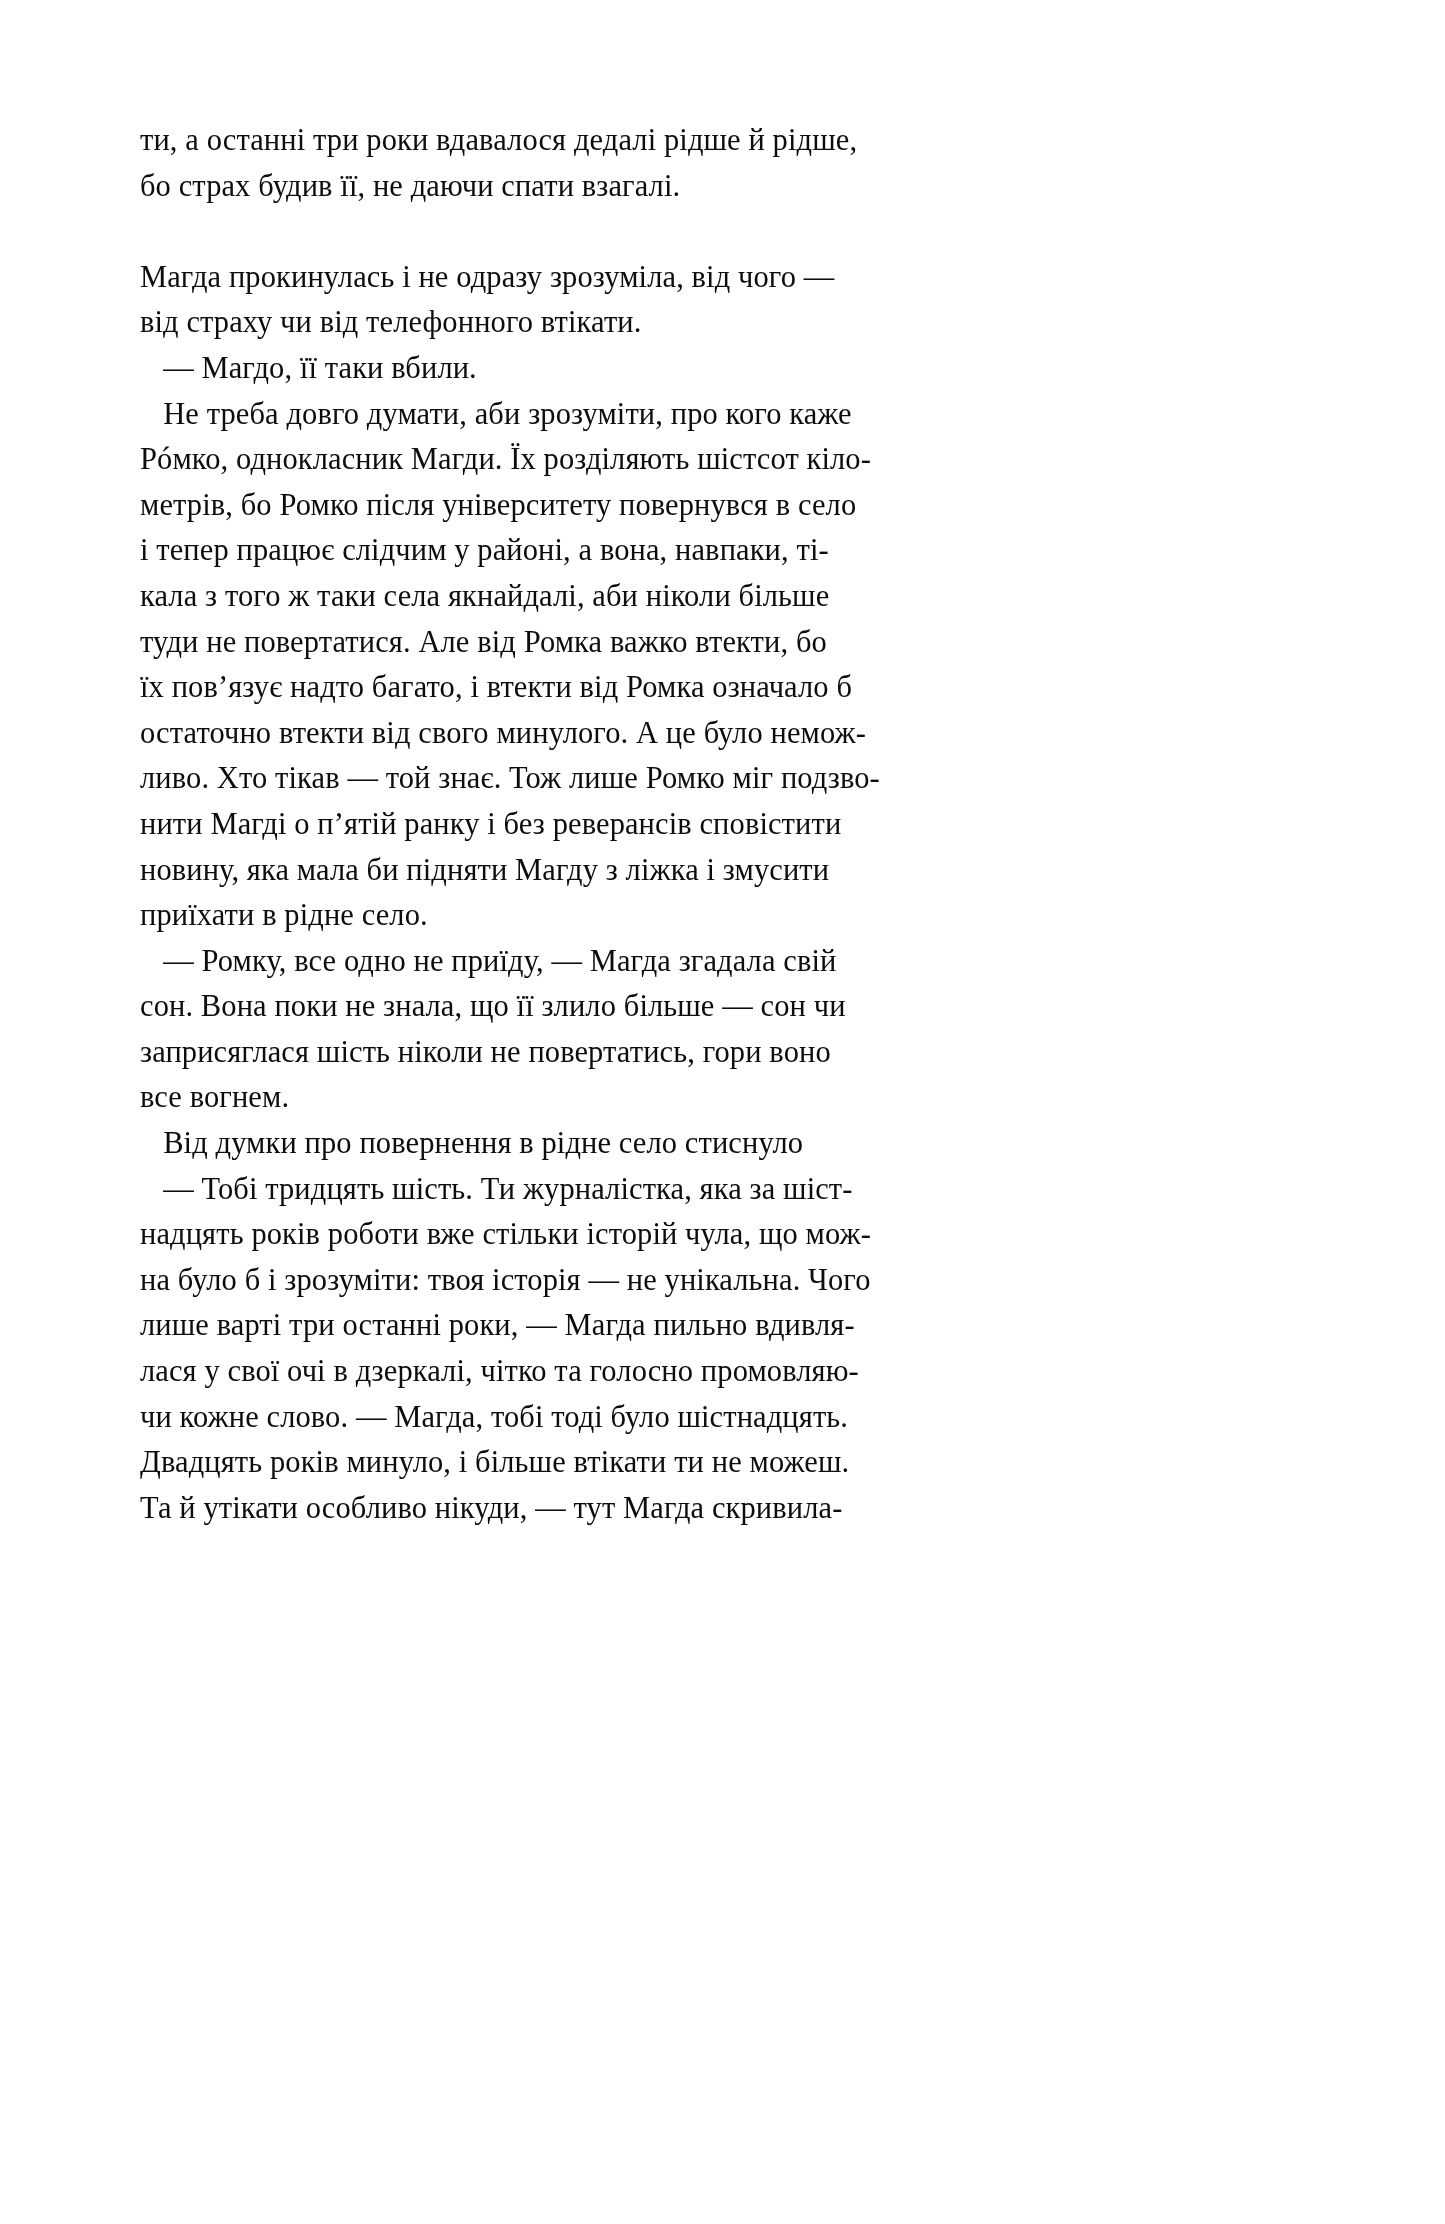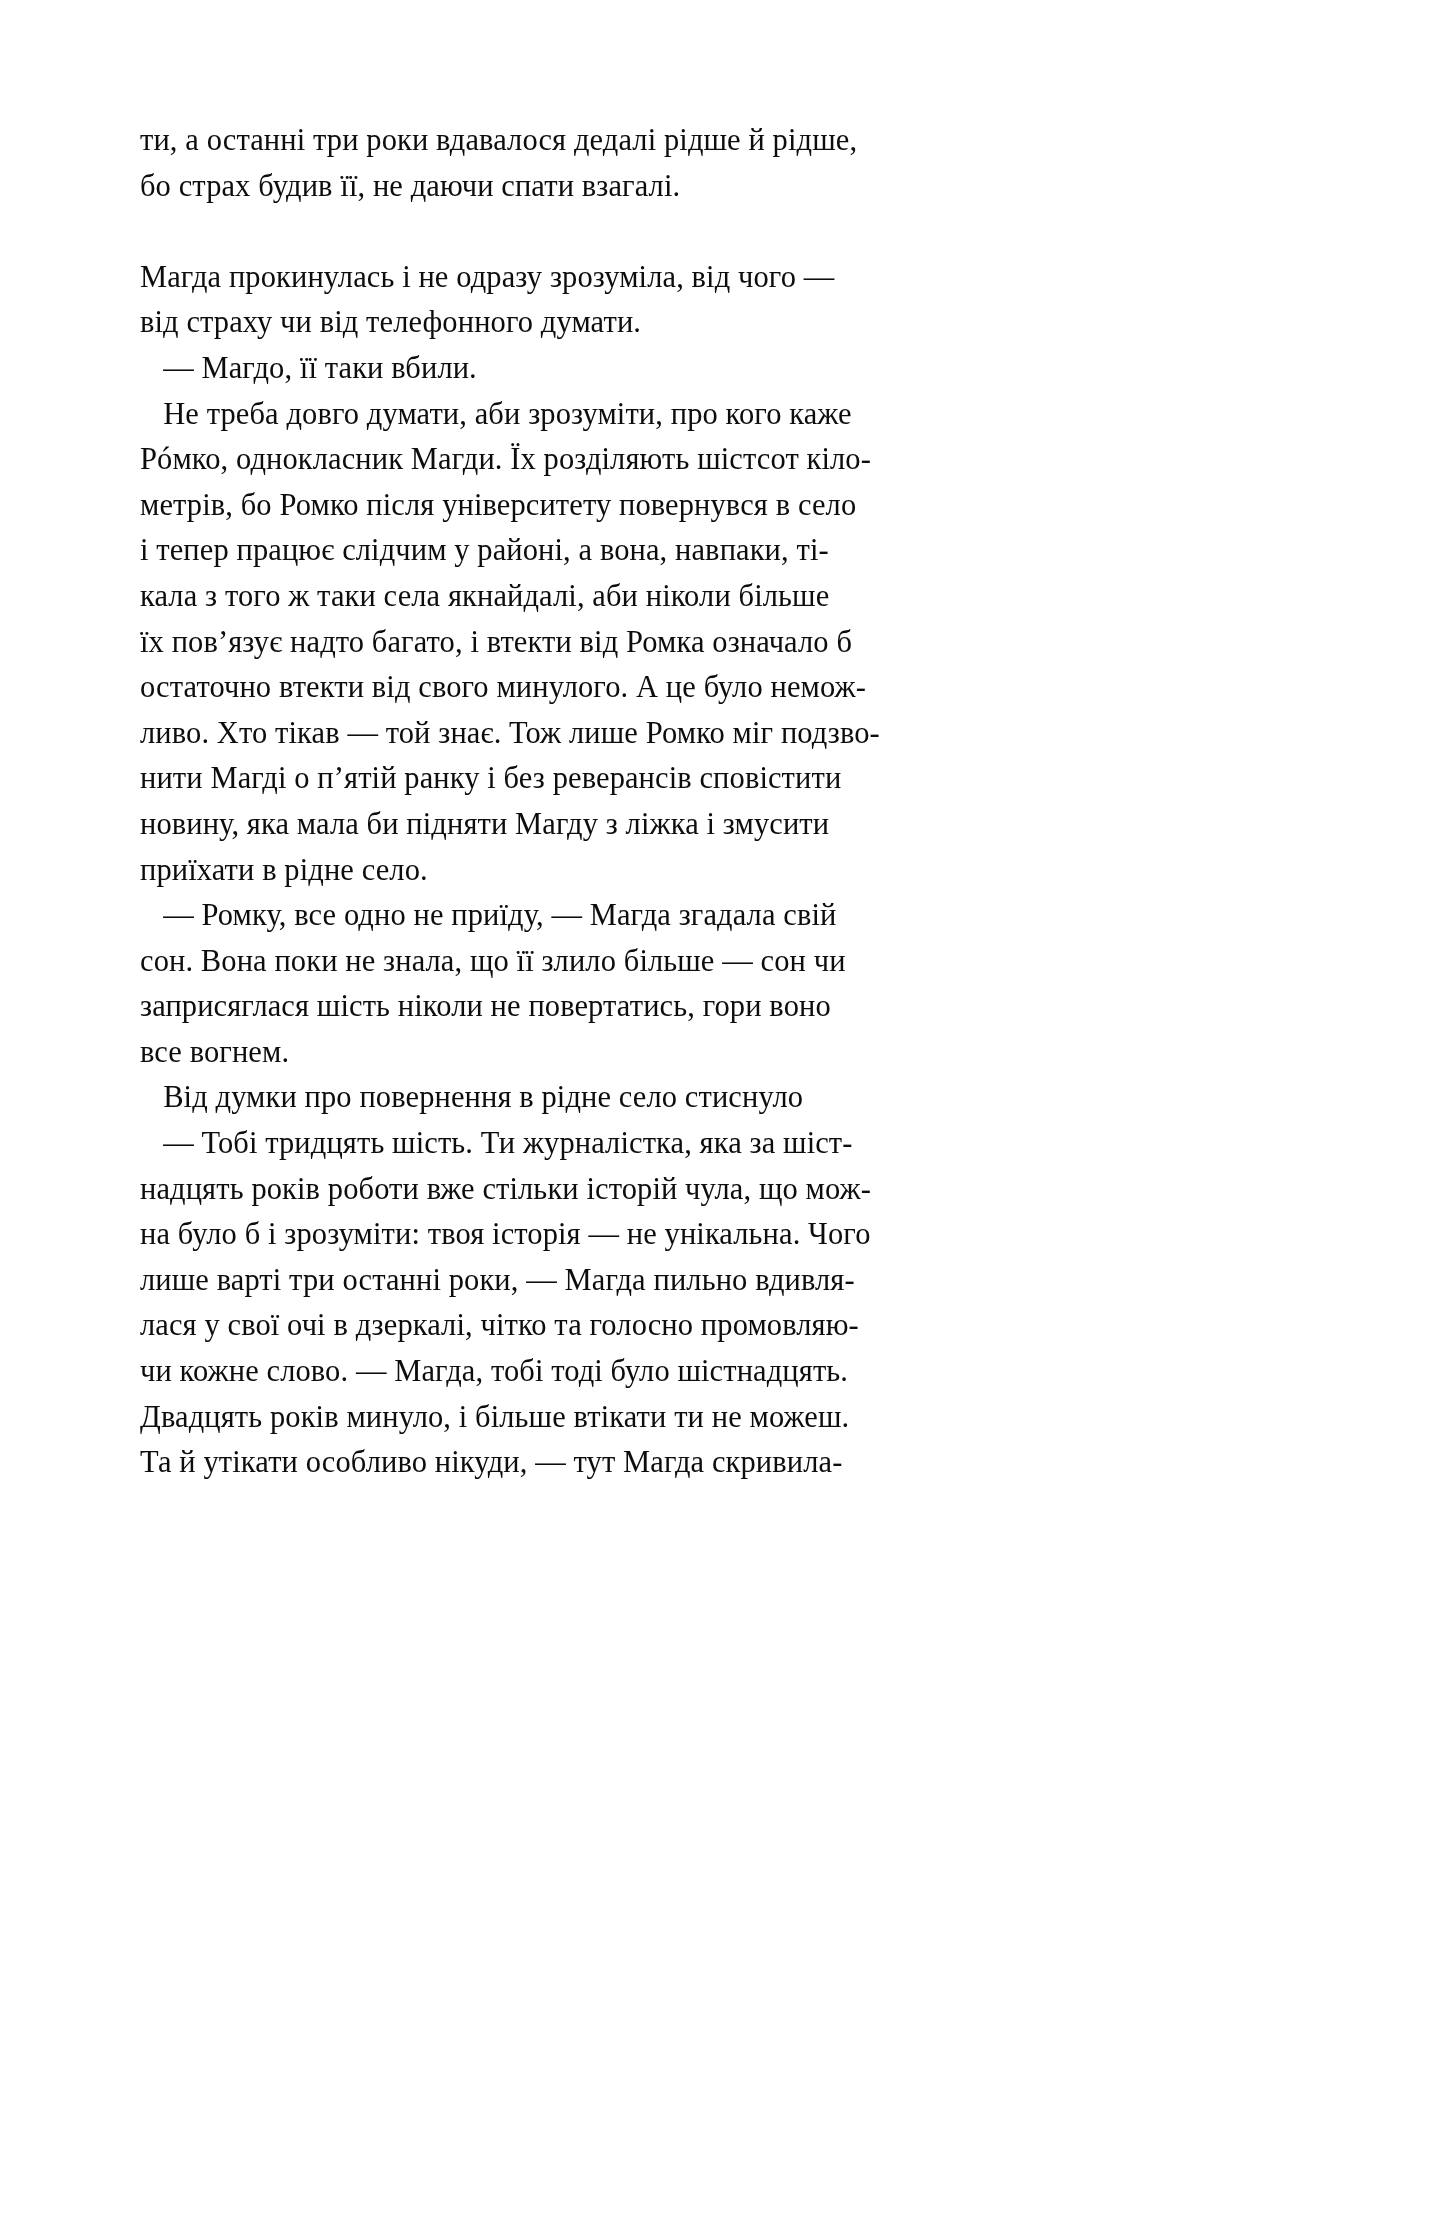--- a/index.html
+++ b/index.html
@@ -57,33 +57,34 @@
 
     <div>
       <div class="line">ти, а останні три роки вдавалося дедалі рідше й рідше,</div>
       <div class="line">бо страх будив її, не даючи спати взагалі.</div>
     </div>
 
     <div class="para-gap"></div>
 
     <div>
       <div class="line">Магда прокинулась і не одразу зрозуміла, від чого —</div>
-      <div class="line">від страху чи від телефонного думати.</div>
+      <div class="line">від страху чи від телефонного втікати.</div>
     </div>
 
     <div>
       <div class="line">   — Магдо, її таки вбили.</div>
     </div>
 
     <div>
       <div class="line">   Не треба довго думати, аби зрозуміти, про кого каже</div>
       <div class="line">Рóмко, однокласник Магди. Їх розділяють шістсот кіло-</div>
       <div class="line">метрів, бо Ромко після університету повернувся в село</div>
       <div class="line">і тепер працює слідчим у районі, а вона, навпаки, ті-</div>
       <div class="line">кала з того ж таки села якнайдалі, аби ніколи більше</div>
+      <div class="line">туди не повертатися. Але від Ромка важко втекти, бо</div>
       <div class="line">їх пов’язує надто багато, і втекти від Ромка означало б</div>
       <div class="line">остаточно втекти від свого минулого. А це було немож-</div>
       <div class="line">ливо. Хто тікав — той знає. Тож лише Ромко міг подзво-</div>
       <div class="line">нити Магді о п’ятій ранку і без реверансів сповістити</div>
       <div class="line">новину, яка мала би підняти Магду з ліжка і змусити</div>
       <div class="line">приїхати в рідне село.</div>
     </div>
 
     <div>
       <div class="line">   — Ромку, все одно не приїду, — Магда згадала свій</div>

